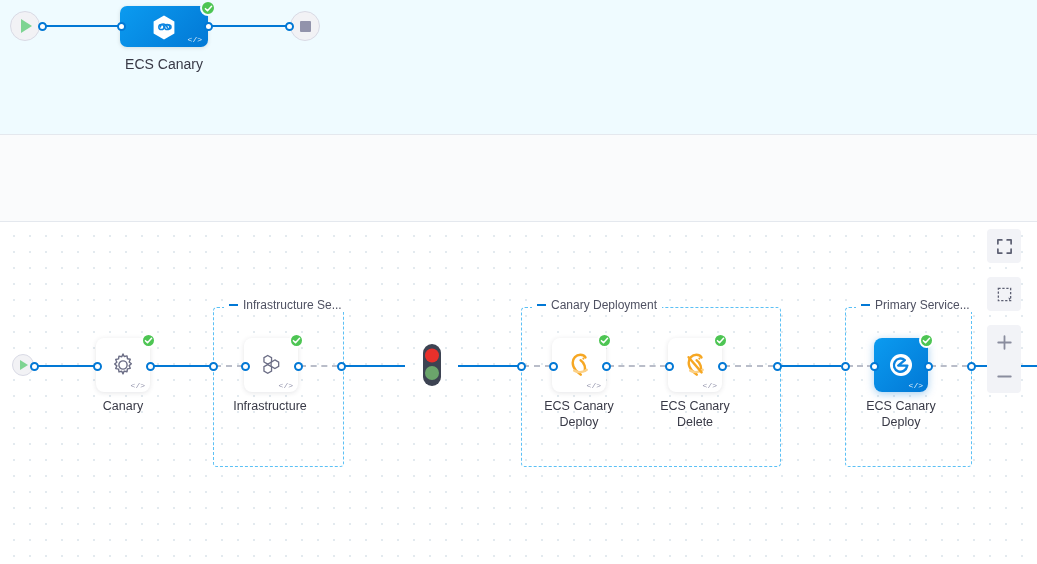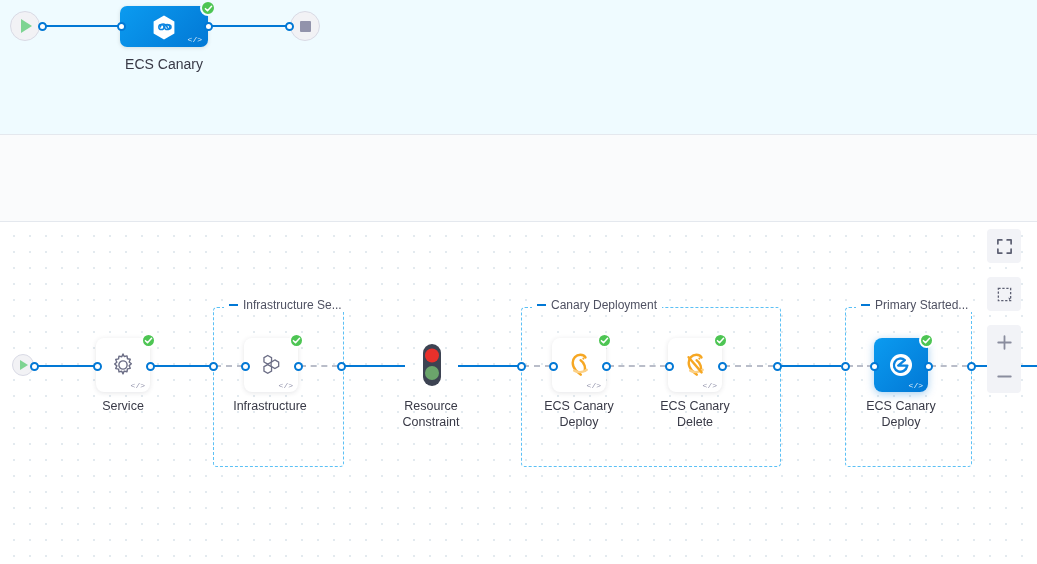--- a/index.html
+++ b/index.html
@@ -274,21 +274,21 @@
   <div class="group-box" style="left:213px; top:313px; width:131px; height:160px; margin-top:-228px;">
     <span class="group-label">
       <i class="collapse-dash"></i>
       <span>Infrastructure Se...</span>
     </span>
   </div>
 
   <div class="group-box" style="left:845px; top:85px; width:127px; height:160px;">
     <span class="group-label">
       <i class="collapse-dash"></i>
-      <span>Primary Started...</span>
+      <span>Primary Service...</span>
     </span>
   </div>
 
   <div class="g-start" style="left:12px; top:360px; margin-top:-228px;">
     <span class="play-tri"></span>
   </div>
   <div class="port" style="left:30px; top:368px; margin-top:-228px;"></div>
   <div class="conn-solid" style="left:34px; top:371px; width:62px; margin-top:-228px;"></div>
 
   <div class="step" style="left:96px; top:344px; margin-top:-228px;">
@@ -298,21 +298,21 @@
     </svg>
     <span class="codebadge">&lt;/&gt;</span>
   </div>
   <div class="step-status" style="left:141px; top:339px; margin-top:-228px;">
     <svg width="9" height="9" viewBox="0 0 10 10">
       <path d="M1.6 5.2 L3.9 7.4 L8.4 2.6" fill="none" stroke="#ffffff" stroke-width="1.7" stroke-linecap="round" stroke-linejoin="round"></path>
     </svg>
   </div>
   <div class="port" style="left:93px; top:368px; margin-top:-228px;"></div>
   <div class="port" style="left:146px; top:368px; margin-top:-228px;"></div>
-  <div class="step-label" style="left:73px; top:404px; width:100px; margin-top:-228px;">Service</div>
+  <div class="step-label" style="left:73px; top:404px; width:100px; margin-top:-228px;">Canary</div>
 
   <div class="conn-solid" style="left:152px; top:371px; width:62px; margin-top:-228px;"></div>
   <div class="port" style="left:209px; top:368px; margin-top:-228px;"></div>
   <div class="conn-dashed" style="left:215px; top:371px; width:28px; margin-top:-228px;"></div>
   <div class="port" style="left:241px; top:368px; margin-top:-228px;"></div>
 
   <div class="step" style="left:244px; top:344px; margin-top:-228px;">
     <svg width="26" height="26" viewBox="0 0 24 24">
       <polygon points="9,3.2 12.5,5.2 12.5,9.2 9,11.2 5.5,9.2 5.5,5.2" fill="none" stroke="#6b6d85" stroke-width="1.2"></polygon>
       <polygon points="15.6,7.3 19.1,9.3 19.1,13.3 15.6,15.3 12.1,13.3 12.1,9.3" fill="none" stroke="#6b6d85" stroke-width="1.2"></polygon>
@@ -332,22 +332,20 @@
   <div class="port" style="left:337px; top:368px; margin-top:-228px;"></div>
   <div class="conn-solid" style="left:343px; top:371px; width:62px; margin-top:-228px;"></div>
 
   <div class="barrier-icon" style="left:418px; top:348px; margin-top:-228px;">
     <svg width="28" height="48" viewBox="0 0 28 48">
       <rect x="5" y="2" width="18" height="42" rx="9" fill="#3d4352"></rect>
       <circle cx="14" cy="13.5" r="7" fill="#e8302b"></circle>
       <circle cx="14" cy="31" r="7" fill="#6ba56b"></circle>
     </svg>
   </div>
-  <div class="step-label" style="left:381px; top:404px; width:100px; margin-top:-228px;">Resource
-Constraint</div>
 
   <div class="conn-solid" style="left:458px; top:371px; width:62px; margin-top:-228px;"></div>
   <div class="port" style="left:517px; top:368px; margin-top:-228px;"></div>
   <div class="conn-dashed" style="left:523px; top:371px; width:28px; margin-top:-228px;"></div>
   <div class="port" style="left:549px; top:368px; margin-top:-228px;"></div>
 
   <div class="step" style="left:552px; top:344px; margin-top:-228px;">
     <svg width="28" height="28" viewBox="0 0 28 28">
       <path d="M20.5 6.4c-1 -1.6 -3 -2.6 -5.2 -2.6 -4.3 0 -7.6 3.5 -7.6 7.9 0 3.1 1.3 5.5 3.1 7.5 1.6 1.8 3.6 3.3 5 4.5" fill="none" stroke="#f6a723" stroke-width="2.4" stroke-linecap="round"></path>
       <path d="M15.6 9.3c1.9 1.3 3.3 3.2 4 5.4 .5 1.6 .5 3.3 .1 4.9" fill="none" stroke="#f6a723" stroke-width="2.4" stroke-linecap="round"></path>

